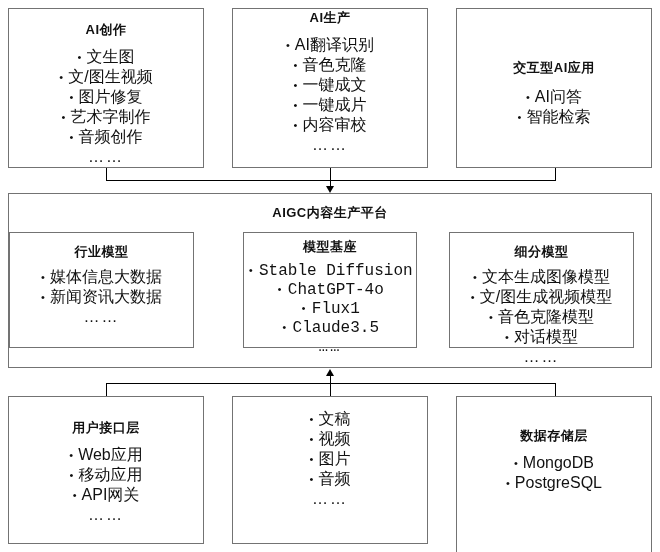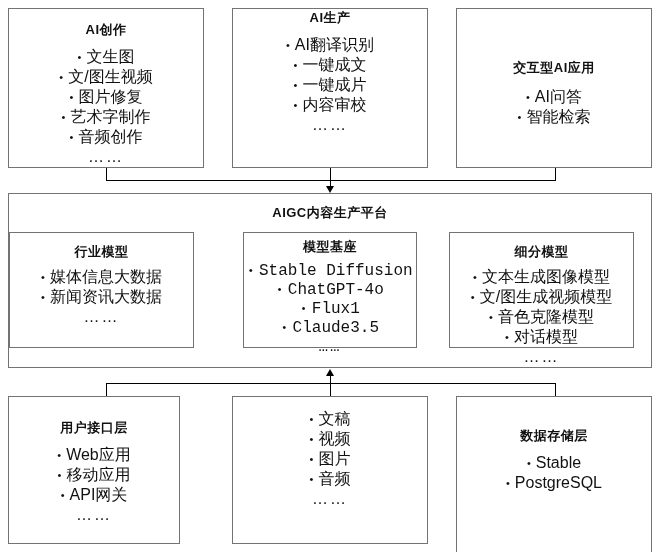--- a/index.html
+++ b/index.html
@@ -92,21 +92,21 @@
   #box-model-base .title,
   #box-fine-model .title { margin-bottom: 6px; }
 
   .mono {
     font-family: "Liberation Mono", monospace;
     font-size: 11.5px;
   }
 
   
   #box-ui-layer {
-    left: 8px; top: 396px; width: 172px; height: 148px;
+    left: 8px; top: 396px; width: 196px; height: 148px;
     padding-top: 22px;
   }
   #box-media-resource {
     left: 232px; top: 396px; width: 196px; height: 148px;
     padding-top: 12px;
   }
   #box-data-storage {
     left: 456px; top: 396px; width: 196px; height: 180px;
     padding-top: 30px;
   }
@@ -150,20 +150,21 @@
       <li class="bulleted">艺术字制作</li>
       <li class="bulleted">音频创作</li>
       <li class="plain">……</li>
     </ul>
   </div>
 
   <div class="box" id="box-ai-production">
     <div class="title">AI生产</div>
     <ul class="items">
       <li class="bulleted">AI翻译识别</li>
+      <li class="bulleted">音色克隆</li>
       <li class="bulleted">一键成文</li>
       <li class="bulleted">一键成片</li>
       <li class="bulleted">内容审校</li>
       <li class="plain">……</li>
     </ul>
   </div>
 
   <div class="box" id="box-ai-interactive">
     <div class="title">交互型AI应用</div>
     <ul class="items">
@@ -237,18 +238,18 @@
       <li class="bulleted">视频</li>
       <li class="bulleted">图片</li>
       <li class="bulleted">音频</li>
       <li class="plain">……</li>
     </ul>
   </div>
 
   <div class="box" id="box-data-storage">
     <div class="title">数据存储层</div>
     <ul class="items">
-      <li class="bulleted">Stable</li>
+      <li class="bulleted">MongoDB</li>
       <li class="bulleted">PostgreSQL</li>
     </ul>
   </div>
 
 </div>
 
 </body></html>

